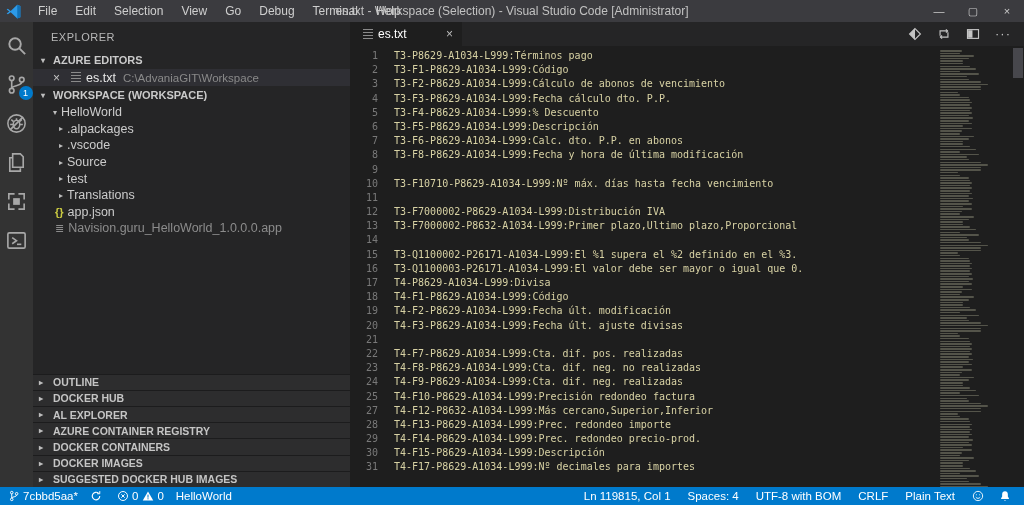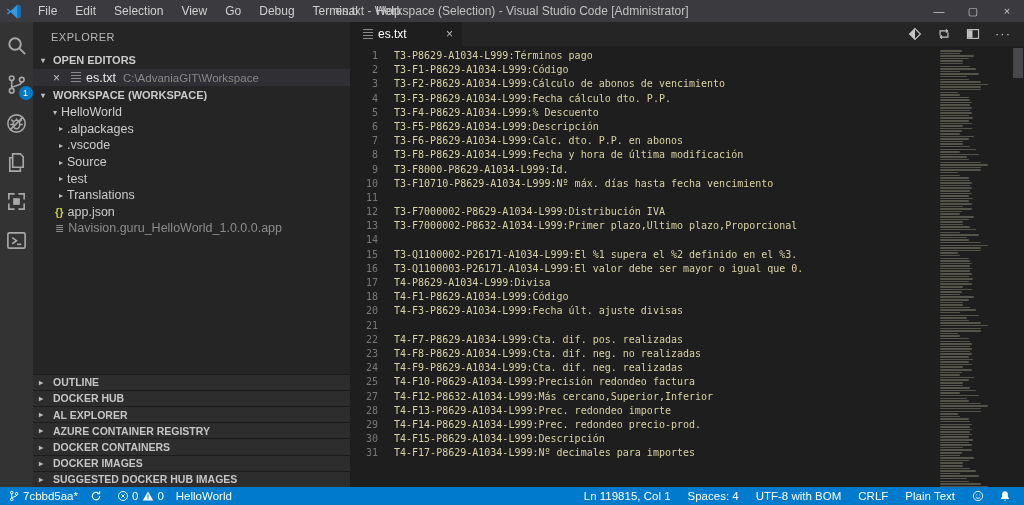--- a/index.html
+++ b/index.html
@@ -145,21 +145,21 @@
           <line x1="12.5" y1="16" x2="17" y2="16"></line>
         </svg>
     </div>
   </div>
 
   <div class="sidebar">
     <div class="sidebar-title">EXPLORER</div>
 
     <div class="section-header">
       <span class="chev">▾</span>
-      <span>OPEN EDITORS</span>
+      <span>AZURE EDITORS</span>
     </div>
 
     <div class="openeditor-row">
       <span class="oe-close">×</span>
       <span class="file-glyph"></span>
       <span class="oe-name">es.txt</span>
       <span class="oe-path">C:\AdvaniaGIT\Workspace</span>
     </div>
 
     <div class="section-header">
@@ -326,21 +326,20 @@
             <span class="ltext">T3-F6-P8629-A1034-L999:Calc. dto. P.P. en abonos</span>
           </div>
 
           <div class="code-line">
             <span class="ln">8</span>
             <span class="ltext">T3-F8-P8629-A1034-L999:Fecha y hora de última modificación</span>
           </div>
 
           <div class="code-line">
             <span class="ln">9</span>
-            <span class="ltext">T3-F8000-P8629-A1034-L999:Id.</span>
           </div>
 
           <div class="code-line">
             <span class="ln">10</span>
             <span class="ltext">T3-F10710-P8629-A1034-L999:Nº máx. días hasta fecha vencimiento</span>
           </div>
 
           <div class="code-line">
             <span class="ln">11</span>
           </div>
@@ -372,20 +371,24 @@
           <div class="code-line">
             <span class="ln">17</span>
             <span class="ltext">T4-P8629-A1034-L999:Divisa</span>
           </div>
 
           <div class="code-line">
             <span class="ln">18</span>
             <span class="ltext">T4-F1-P8629-A1034-L999:Código</span>
           </div>
 
+          <div class="code-line">
+            <span class="ln">19</span>
+            <span class="ltext">T4-F2-P8629-A1034-L999:Fecha últ. modificación</span>
+          </div>
 
           <div class="code-line">
             <span class="ln">20</span>
             <span class="ltext">T4-F3-P8629-A1034-L999:Fecha últ. ajuste divisas</span>
           </div>
 
           <div class="code-line">
             <span class="ln">21</span>
           </div>
 

